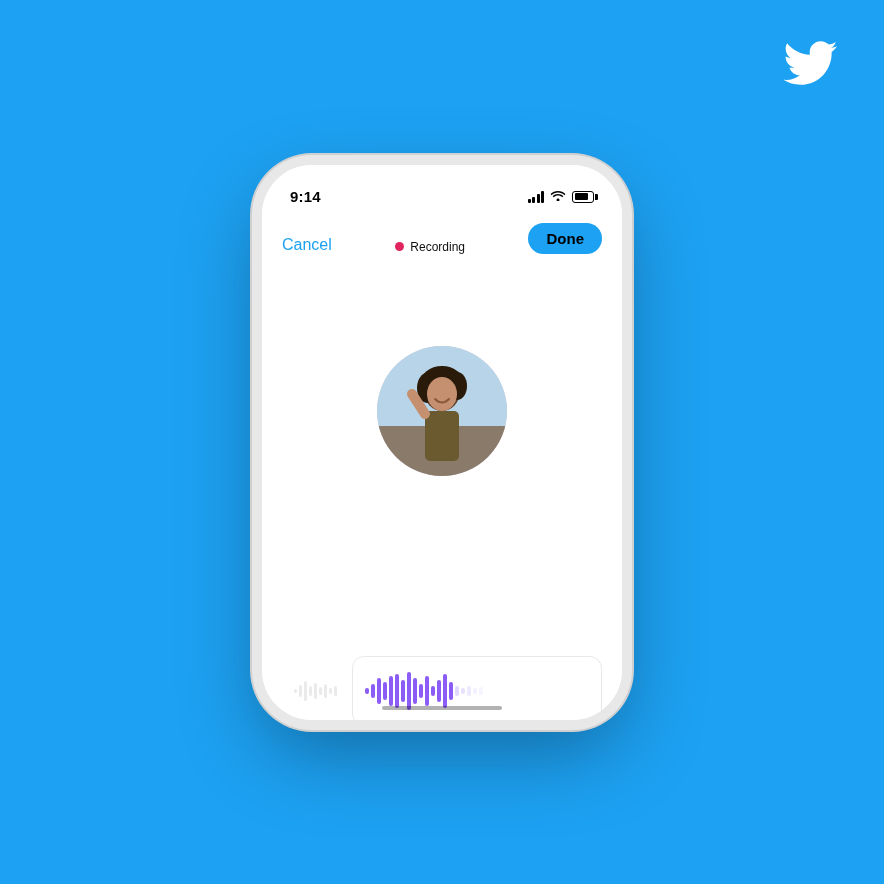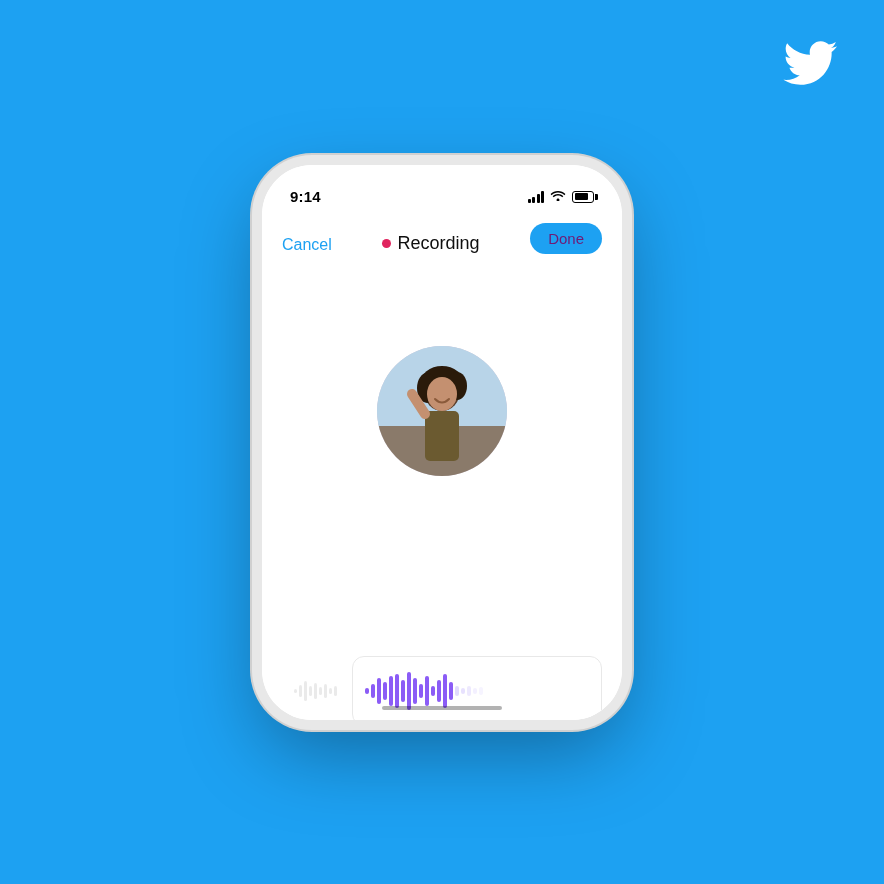--- a/index.html
+++ b/index.html
@@ -154,40 +154,40 @@
       color: #1DA1F2;
       font-size: 16px;
       font-weight: 400;
       cursor: pointer;
     }
 
     .nav-recording {
       display: flex;
       align-items: center;
       gap: 6px;
-      font-size: 18px;
+      font-size: 12px;
       font-weight: 500;
       color: #0f0f0f;
     }
 
     .recording-dot {
       width: 9px;
       height: 9px;
       background: #E0245E;
       border-radius: 50%;
     }
 
     .nav-done {
       background: #1DA1F2;
-      color: #701a75;
+      color: #000000;
       border: none;
       border-radius: 20px;
       padding: 7px 18px;
       font-size: 15px;
-      font-weight: 400;
+      font-weight: 700;
       cursor: pointer;
     }
 
     
     .main-content {
       flex: 1;
       display: flex;
       flex-direction: column;
       align-items: center;
       padding: 20px 0 0;

